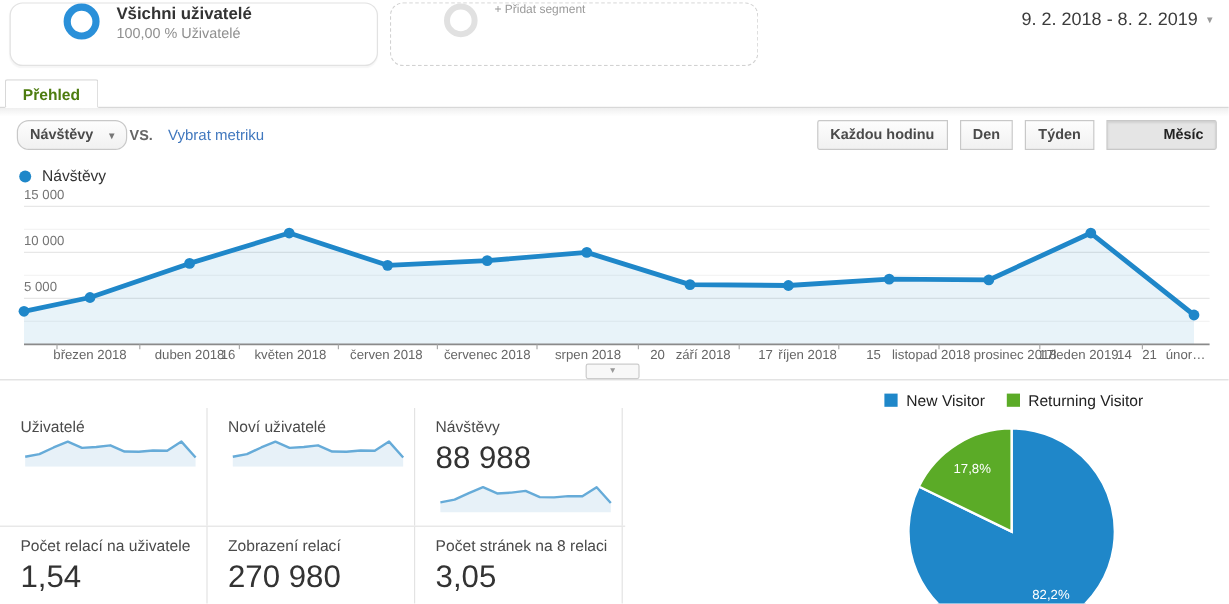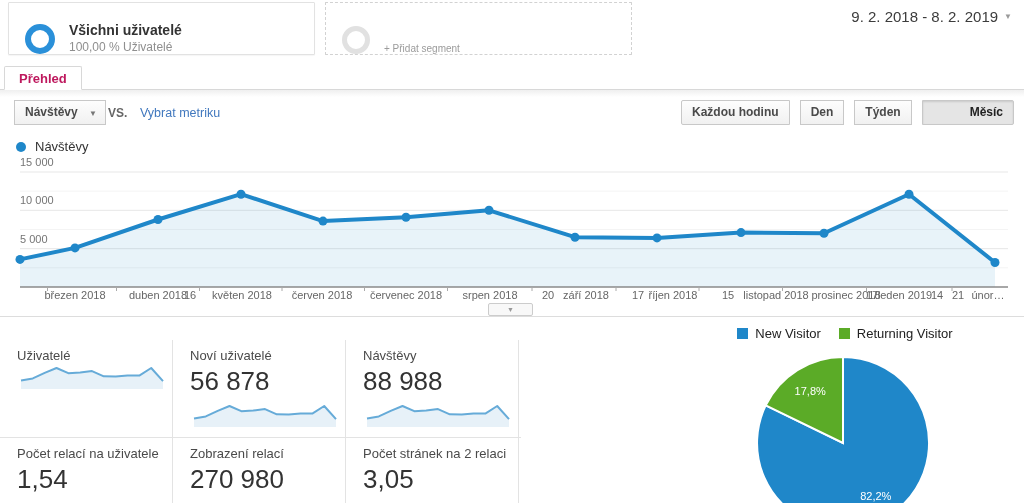--- a/index.html
+++ b/index.html
@@ -4,22 +4,22 @@
 <style>
   * { margin:0; padding:0; box-sizing:border-box; }
   html,body { width:1024px; height:503px; }
   body {
     position:relative; overflow:hidden; background:#fff;
     font-family:"Liberation Sans","DejaVu Sans",sans-serif; color:#333;
   }
   
   .seg-card {
     position:absolute; top:2px; height:53px; background:#fff;
-    border:1px solid #e2e2e2; border-radius:1px;
-    display:flex; align-items:flex-end; cursor:pointer;
+    border:1px solid #e2e2e2; border-radius:11px;
+    display:flex; align-items:flex-start; cursor:pointer;padding-left:28px;
   }
   .seg-card.all { left:8px; width:307px; box-shadow:0 1px 1px rgba(0,0,0,0.04); }
   .seg-card.add { left:325px; width:307px; border:1px dashed #d2d2d2; background:transparent; }
   .donut {
     width:30px; height:30px; border-radius:50%; margin-left:16px; flex:0 0 30px;
   }
   .donut.blue { border:6px solid #2a90d9; }
   .donut.gray { border:5px solid #e1e1e1; width:28px; height:28px; flex-basis:28px; }
   .seg-text { margin-left:14px; }
   .seg-title { font-size:14px; font-weight:bold; color:#333; }
@@ -31,25 +31,25 @@
   }
   .date-range .caret { font-size:8px; color:#9a9a9a; }
   
   .tab-line { position:absolute; left:0; top:89px; width:1024px; border-top:1px solid #d8d8d8; }
   .tab-shade { position:absolute; left:0; top:90px; width:1024px; height:7px;
     background:linear-gradient(#efefef, rgba(255,255,255,0)); }
   .tab {
     position:absolute; left:4px; top:66px; height:24px; padding:0 14px;
     background:#fff; border:1px solid #d8d8d8; border-bottom:1px solid #fff;
     border-radius:2px 2px 0 0; z-index:2;
-    font-size:13px; font-weight:bold; color:#be185d; line-height:23px; cursor:pointer;
+    font-size:13px; font-weight:bold; color:#4d7c0f; line-height:23px; cursor:pointer;
   }
   
   .btn {
-    display:inline-block; border:1px solid #c8c8c8; border-radius:0;
+    display:inline-block; border:1px solid #c8c8c8; border-radius:10px;
     background:linear-gradient(#fdfdfd,#f1f1f1);
     font-size:12px; font-weight:bold; color:#4a4a4a; cursor:pointer;
     padding:0 10px; height:25px; line-height:23px;
   }
   .metric-dd { position:absolute; left:14px; top:100px; padding-right:8px; }
   .metric-dd .caret { font-size:8px; color:#777; margin-left:8px; }
   .vs-label { position:absolute; left:108px; top:106px; font-size:12px; font-weight:bold;
     color:#666; text-transform:uppercase; }
   .metric-link { position:absolute; left:140px; top:106px; font-size:12.5px;
     color:#4178be; cursor:pointer; }
@@ -187,39 +187,39 @@
 <div class="expander">
   <span>▼</span>
 </div>
 
 <div class="cards" id="cards">
     <div class="cards-row first">
       <div class="card"><div class="card-label">Uživatelé</div><svg width="150" height="26">
           <path d="M4,26 L4.0,17.6 L15.8,15.4 L27.7,9.9 L39.5,5.0 L51.3,10.2 L63.2,9.5 L75.0,8.1 L86.8,13.3 L98.7,13.5 L110.5,12.4 L122.3,12.6 L134.2,5.0 L146.0,18.2 L146,26 Z" fill="#e7f1f8"></path>
           <polyline points="4.0,17.6 15.8,15.4 27.7,9.9 39.5,5.0 51.3,10.2 63.2,9.5 75.0,8.1 86.8,13.3 98.7,13.5 110.5,12.4 122.3,12.6 134.2,5.0 146.0,18.2" fill="none" stroke="#66abd8" stroke-width="2" stroke-linejoin="round"></polyline>
         </svg></div>
-      <div class="card"><div class="card-label">Noví uživatelé</div><div class="card-value">56 878</div><svg width="150" height="26">
+      <div class="card"><div class="card-label">Noví uživatelé</div><svg width="150" height="26">
           <path d="M4,26 L4.0,17.6 L15.8,15.4 L27.7,9.9 L39.5,5.0 L51.3,10.2 L63.2,9.5 L75.0,8.1 L86.8,13.3 L98.7,13.5 L110.5,12.4 L122.3,12.6 L134.2,5.0 L146.0,18.2 L146,26 Z" fill="#e7f1f8"></path>
           <polyline points="4.0,17.6 15.8,15.4 27.7,9.9 39.5,5.0 51.3,10.2 63.2,9.5 75.0,8.1 86.8,13.3 98.7,13.5 110.5,12.4 122.3,12.6 134.2,5.0 146.0,18.2" fill="none" stroke="#66abd8" stroke-width="2" stroke-linejoin="round"></polyline>
         </svg></div>
       <div class="card"><div class="card-label">Návštěvy</div><div class="card-value">88 988</div><svg width="150" height="26">
           <path d="M4,26 L4.0,17.6 L15.8,15.4 L27.7,9.9 L39.5,5.0 L51.3,10.2 L63.2,9.5 L75.0,8.1 L86.8,13.3 L98.7,13.5 L110.5,12.4 L122.3,12.6 L134.2,5.0 L146.0,18.2 L146,26 Z" fill="#e7f1f8"></path>
           <polyline points="4.0,17.6 15.8,15.4 27.7,9.9 39.5,5.0 51.3,10.2 63.2,9.5 75.0,8.1 86.8,13.3 98.7,13.5 110.5,12.4 122.3,12.6 134.2,5.0 146.0,18.2" fill="none" stroke="#66abd8" stroke-width="2" stroke-linejoin="round"></polyline>
         </svg></div>
     </div>
     <div class="cards-row">
       <div class="card"><div class="card-label">Počet relací na uživatele</div><div class="card-value">1,54</div><svg width="150" height="26">
           <path d="M4,26 L4.0,6.1 L15.8,6.0 L27.7,5.7 L39.5,5.3 L51.3,5.8 L63.2,5.7 L75.0,5.6 L86.8,5.9 L98.7,6.0 L110.5,5.9 L122.3,5.8 L134.2,5.0 L146.0,7.0 L146,26 Z" fill="#e7f1f8"></path>
           <polyline points="4.0,6.1 15.8,6.0 27.7,5.7 39.5,5.3 51.3,5.8 63.2,5.7 75.0,5.6 86.8,5.9 98.7,6.0 110.5,5.9 122.3,5.8 134.2,5.0 146.0,7.0" fill="none" stroke="#66abd8" stroke-width="2" stroke-linejoin="round"></polyline>
         </svg></div>
       <div class="card"><div class="card-label">Zobrazení relací</div><div class="card-value">270 980</div><svg width="150" height="26">
           <path d="M4,26 L4.0,17.9 L15.8,16.2 L27.7,9.3 L39.5,5.0 L51.3,10.5 L63.2,9.0 L75.0,8.4 L86.8,13.2 L98.7,13.5 L110.5,12.3 L122.3,12.6 L134.2,5.3 L146.0,18.4 L146,26 Z" fill="#e7f1f8"></path>
           <polyline points="4.0,17.9 15.8,16.2 27.7,9.3 39.5,5.0 51.3,10.5 63.2,9.0 75.0,8.4 86.8,13.2 98.7,13.5 110.5,12.3 122.3,12.6 134.2,5.3 146.0,18.4" fill="none" stroke="#66abd8" stroke-width="2" stroke-linejoin="round"></polyline>
         </svg></div>
-      <div class="card"><div class="card-label">Počet stránek na 2 relaci</div><div class="card-value">3,05</div><svg width="150" height="26">
+      <div class="card"><div class="card-label">Počet stránek na 8 relaci</div><div class="card-value">3,05</div><svg width="150" height="26">
           <path d="M4,26 L4.0,5.6 L15.8,5.5 L27.7,5.1 L39.5,5.0 L51.3,5.3 L63.2,5.3 L75.0,5.2 L86.8,5.5 L98.7,5.6 L110.5,5.5 L122.3,5.3 L134.2,5.0 L146.0,5.9 L146,26 Z" fill="#e7f1f8"></path>
           <polyline points="4.0,5.6 15.8,5.5 27.7,5.1 39.5,5.0 51.3,5.3 63.2,5.3 75.0,5.2 86.8,5.5 98.7,5.6 110.5,5.5 122.3,5.3 134.2,5.0 146.0,5.9" fill="none" stroke="#66abd8" stroke-width="2" stroke-linejoin="round"></polyline>
         </svg></div>
     </div>
   </div>
 
 <div class="pie-legend" id="pie-legend">
     <div class="item">
       <span class="swatch" style="background: rgb(31, 135, 201);"></span>
       <span>New Visitor</span>

